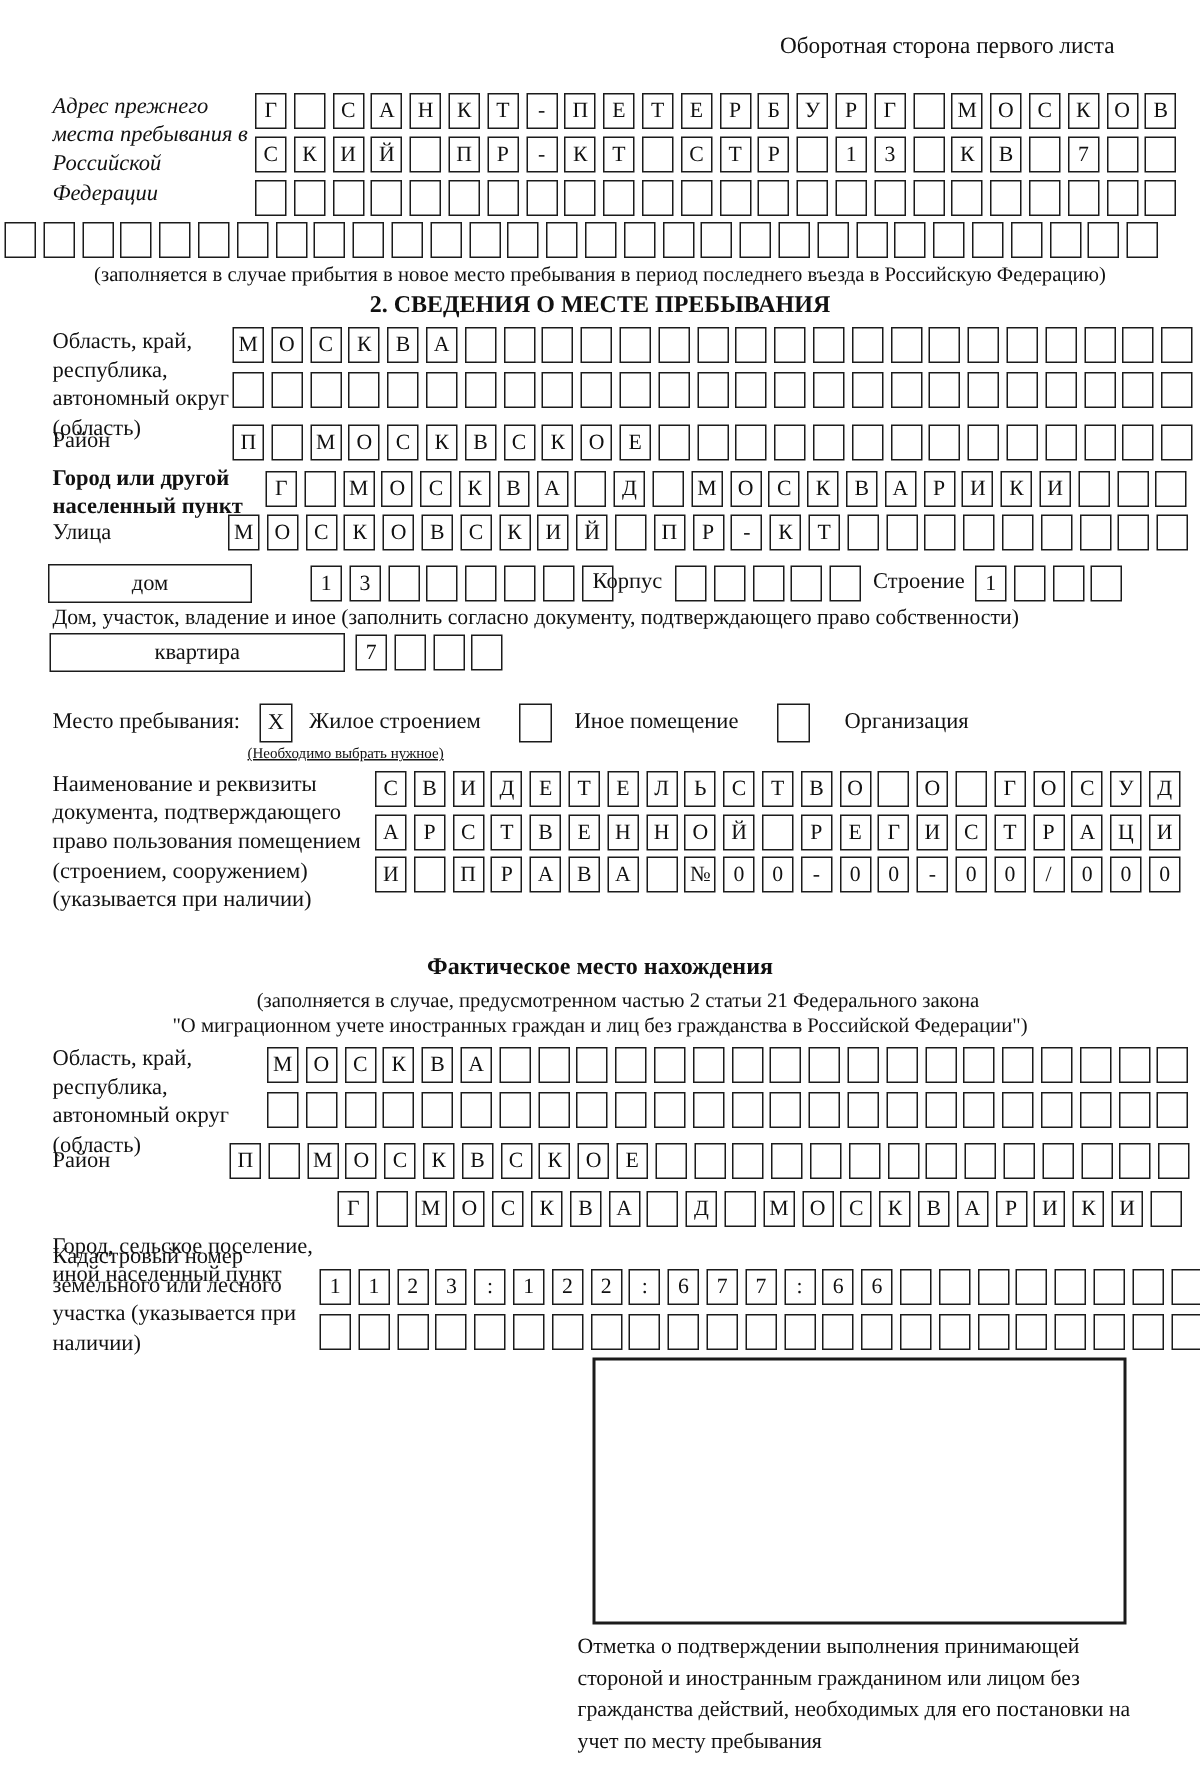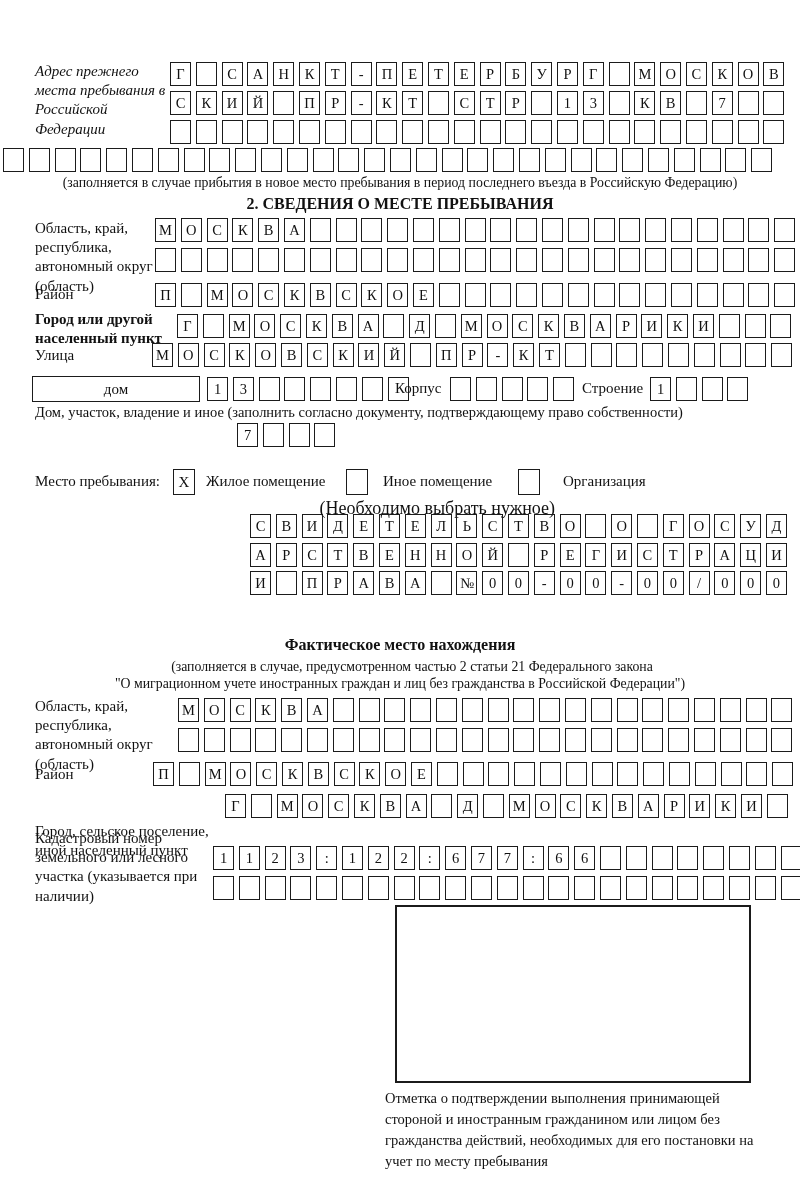--- a/index.html
+++ b/index.html
@@ -29,20 +29,21 @@
   }
   .bigbox{position:absolute;box-sizing:border-box;border:2px solid #1b1b1b;background:#fff;}
   .corner{position:absolute;font-size:15.5px;}
   .blockcap{position:absolute;text-align:left;font-size:14.5px;line-height:1.45;}
 </style>
 </head>
 <body>
 
 <div id="page">
 
+  <div class="corner" style="top:22px;right:57px;">Оборотная сторона первого листа</div>
 
   <div class="lbl" style="left:35px;top:62px;width:140px;font-style:italic;">Адрес прежнего места пребывания в Российской Федерации</div>
   <div class="cellrow" style="left:170px;top:62px;">
       <span class="cell">Г</span>
       <span class="cell"></span>
       <span class="cell">С</span>
       <span class="cell">А</span>
       <span class="cell">Н</span>
       <span class="cell">К</span>
       <span class="cell">Т</span>
@@ -287,21 +288,21 @@
       <span class="cell"></span>
       <span class="cell"></span>
       <span class="cell"></span>
       <span class="cell"></span>
       <span class="cell"></span>
       <span class="cell"></span>
       <span class="cell"></span>
       <span class="cell"></span>
     </div>
 
-  <div class="wbox" style="left:32px;top:376px;width:168px;height:26px;">дом</div>
+  <div class="wbox" style="left:32px;top:376px;width:136px;height:26px;">дом</div>
   <div class="cellrow" style="left:207px;top:377px;">
       <span class="cell">1</span>
       <span class="cell">3</span>
       <span class="cell"></span>
       <span class="cell"></span>
       <span class="cell"></span>
       <span class="cell"></span>
       <span class="cell"></span>
       <span class="cell"></span>
     </div>
@@ -313,38 +314,40 @@
       <span class="cell"></span>
       <span class="cell"></span>
     </div>
   <div class="lbl" style="left:582px;top:379px;">Строение</div>
   <div class="cellrow" style="left:650px;top:377px;">
       <span class="cell">1</span>
       <span class="cell"></span>
       <span class="cell"></span>
       <span class="cell"></span>
     </div>
-  <div class="cap" style="left:35px;top:404px;">Дом, участок, владение и иное (заполнить согласно документу, подтверждающему право собственности)</div>
-
+  <div class="cap" style="left:35px;top:404px;">Дом, участок, владение и иное (заполнить согласно документу, подтверждающего право собственности)</div>
+
+  <div class="wbox" style="left:33px;top:422px;width:197px;height:26px;">квартира</div>
   <div class="cellrow" style="left:237px;top:423px;">
       <span class="cell">7</span>
       <span class="cell"></span>
       <span class="cell"></span>
       <span class="cell"></span>
     </div>
 
   <div class="lbl" style="left:35px;top:472px;">Место пребывания:</div>
   <div class="chk" style="left:173px;top:469px;">X</div>
-  <div class="lbl" style="left:206px;top:472px;">Жилое помещение</div>
+  <div class="lbl" style="left:206px;top:472px;">Жилое строением</div>
   <div class="chk" style="left:346px;top:469px;"></div>
   <div class="lbl" style="left:383px;top:472px;">Иное помещение</div>
   <div class="chk" style="left:518px;top:469px;"></div>
   <div class="lbl" style="left:563px;top:472px;">Организация</div>
-  <div class="lbl" style="left:165px;top:497px;width:390px;text-align:right;font-size:18px;">(Необходимо выбрать нужное)</div>
-
+  <div class="lbl" style="left:165px;top:497px;width:390px;text-align:left;font-size:10px;text-decoration:underline;">(Необходимо выбрать нужное)</div>
+
+  <div class="lbl" style="left:35px;top:514px;width:208px;">Наименование и реквизиты документа, подтверждающего право пользования помещением (строением, сооружением) (указывается при наличии)</div>
   <div class="cellrow" style="left:250px;top:514px;">
       <span class="cell">С</span>
       <span class="cell">В</span>
       <span class="cell">И</span>
       <span class="cell">Д</span>
       <span class="cell">Е</span>
       <span class="cell">Т</span>
       <span class="cell">Е</span>
       <span class="cell">Л</span>
       <span class="cell">Ь</span>

